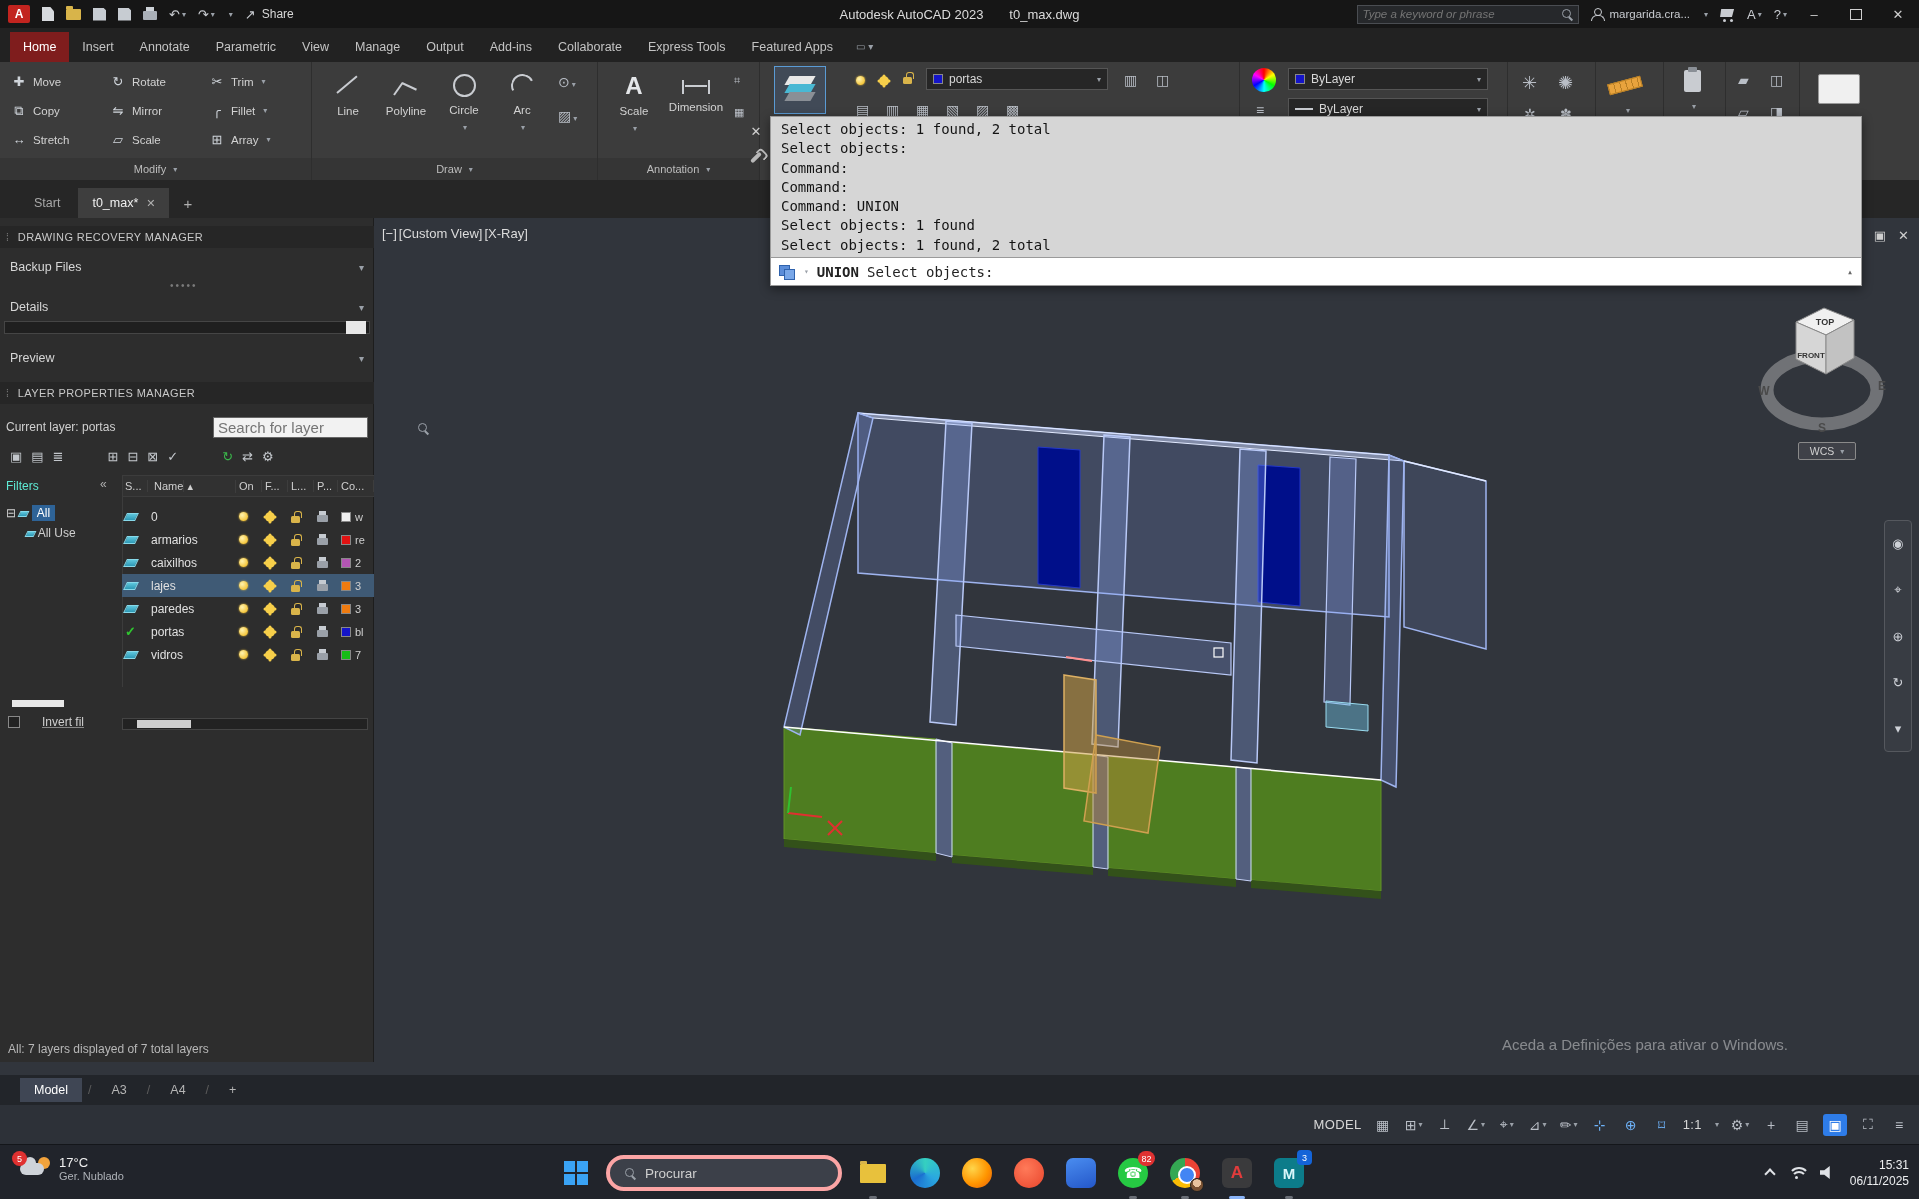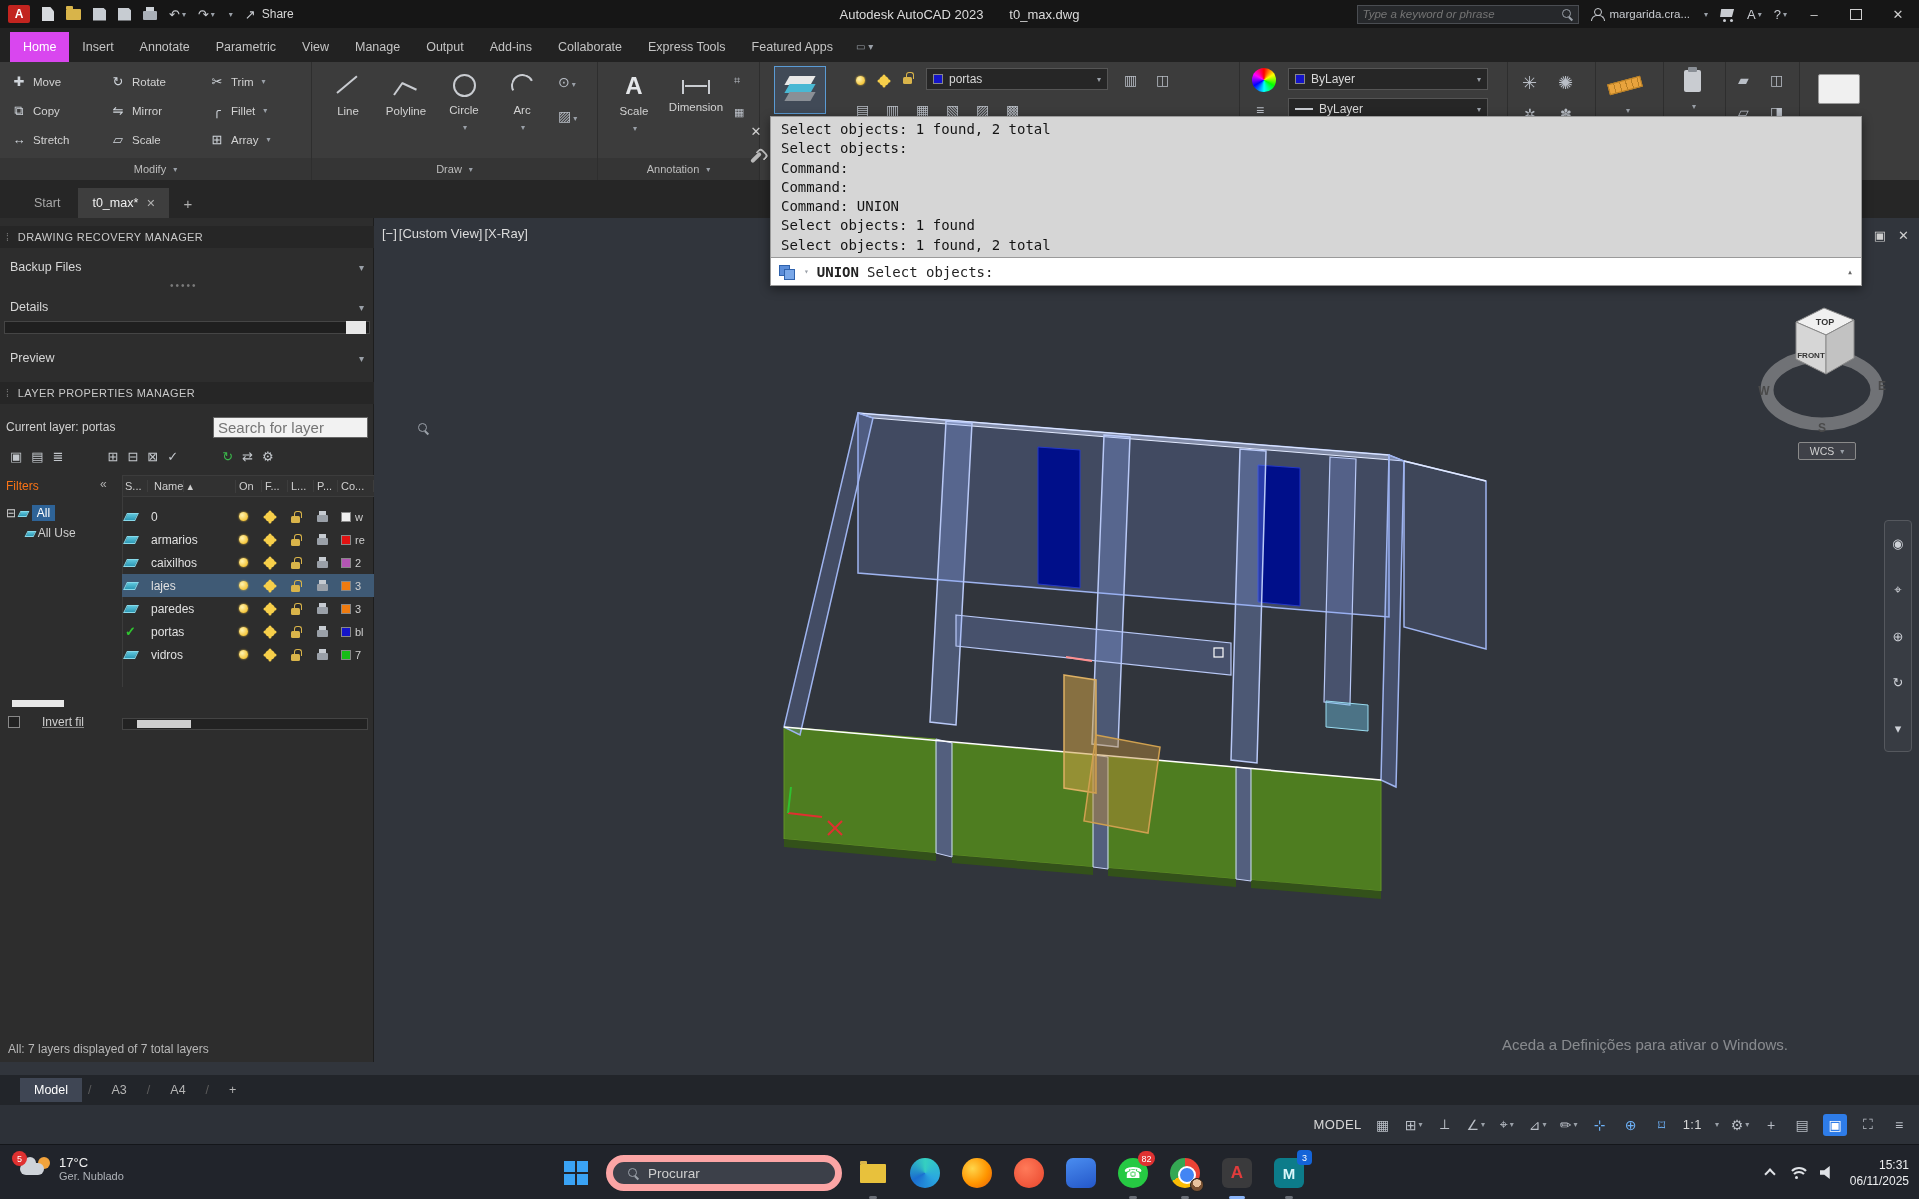--- a/index.html
+++ b/index.html
@@ -36,21 +36,21 @@
   .cart{width:15px;height:10px;position:relative;display:inline-block}
   .cart::before{content:"";position:absolute;top:0;left:0;width:14px;height:8px;background:#c9ccd1;clip-path:polygon(8% 0,100% 0,85% 100%,0 100%)}
   .cart::after{content:"";position:absolute;bottom:-3px;left:3px;width:3px;height:3px;background:#c9ccd1;border-radius:50%;box-shadow:7px 0 0 #c9ccd1}
   .winbtn{width:30px;height:26px;display:flex;align-items:center;justify-content:center;color:#cfcfcf;font-size:13px}
   .maxi{position:relative}
   .maxi::before{content:"";width:10px;height:9px;border:1.5px solid #cfcfcf}
 
   
   .rtabs{position:absolute;top:28px;left:0;width:1919px;height:34px;background:#222222;display:flex;align-items:flex-end;padding-left:10px;z-index:60}
   .rtab{padding:8px 13px;font-size:12.5px;color:#c4c4c4}
-  .rtab.active{background:#d946ef;color:#fff}
+  .rtab.active{background:#7f1d1d;color:#fff}
   .ribcollapse{color:#9aa0a8;font-size:10px;margin-left:10px;padding-bottom:10px}
 
   
   .ribbon{position:absolute;top:62px;left:0;width:1919px;height:118px;background:#3c3c3c;z-index:55}
   .panel{position:absolute;top:0;height:118px;border-right:1px solid #2e2e2e}
   .plabel{position:absolute;bottom:0;left:0;right:0;height:22px;background:#353535;display:flex;align-items:center;justify-content:center;gap:5px;font-size:11px;color:#bdbdbd}
   .mgrid{position:absolute;top:5px;left:8px;display:grid;grid-template-columns:repeat(3,99px);grid-auto-rows:29px}
   .mbtn{display:flex;align-items:center;gap:6px;font-size:11.5px;color:#d2d2d2;padding:2px 3px}
   .mi{width:16px;text-align:center;color:#cfd4da;font-size:13px}
   .dbtn{position:absolute;top:5px;width:56px;height:90px;display:flex;flex-direction:column;align-items:center;gap:7px;padding-top:7px;font-size:11.5px;color:#d2d2d2}
@@ -159,21 +159,21 @@
   .cloud{position:absolute;left:4px;top:10px;width:24px;height:12px;background:#cfd3d9;border-radius:8px}
   .cloud::before{content:"";position:absolute;left:4px;top:-6px;width:12px;height:12px;background:#cfd3d9;border-radius:50%}
   .sunpeek{position:absolute;right:0;top:4px;width:12px;height:12px;border-radius:50%;background:#f2a33c}
   .badge{position:absolute;background:#e03131;color:#fff;border-radius:50%;font-size:9px;display:flex;align-items:center;justify-content:center}
   .wbadge{left:-4px;top:-2px;width:15px;height:15px}
   .wtemp{font-size:13px;color:#f0f0f0}
   .wcond{font-size:11px;color:#aeb2b8}
   .tcenter{position:absolute;left:556px;top:7px;display:flex;align-items:center;gap:10px}
   .winlogo{width:24px;height:24px;display:grid;grid-template-columns:11px 11px;grid-template-rows:11px 11px;gap:2px;margin:0 8px}
   .winlogo b{background:#3aa3f5}
-  .tsearchpill{width:236px;height:36px;border-radius:18px;background:#3c4049;border:7px solid #fca5a5;display:flex;align-items:center;gap:9px;padding:0 14px;color:#cfcfcf;font-size:13.5px}
+  .tsearchpill{width:236px;height:36px;border-radius:18px;background:#3c4049;border:4px solid #fca5a5;display:flex;align-items:center;gap:9px;padding:0 14px;color:#cfcfcf;font-size:13.5px}
   .tapp{width:42px;height:42px;display:flex;align-items:center;justify-content:center;position:relative}
   .circ{width:30px;height:30px;border-radius:50%}
   .edge{background:conic-gradient(#35d0c0,#2aa7e0,#1b6fd0,#35d0c0)}
   .ffox{background:radial-gradient(circle at 35% 35%,#ffd54a,#ff9500 55%,#e55b0c)}
   .redapp{background:radial-gradient(circle at 40% 35%,#ff7a59,#e8452c)}
   .bluetile{width:30px;height:30px;border-radius:7px;background:linear-gradient(160deg,#4a8df0,#2457c9)}
   .wapp{background:#26c943;display:flex;align-items:center;justify-content:center;color:#fff;font-size:15px}
   .chrome{background:conic-gradient(#ea4335 0 33%,#fbbc05 33% 66%,#34a853 66% 100%);position:relative}
   .chrome::before{content:"";position:absolute;left:8px;top:8px;width:14px;height:14px;background:#4285f4;border:2px solid #fff;border-radius:50%}
   .avatar{position:absolute;right:2px;bottom:2px;width:14px;height:14px;border-radius:50%;background:radial-gradient(circle at 50% 35%,#e8c39e 40%,#7a5233 41%);border:1px solid #222}
@@ -549,21 +549,21 @@
       <span>⊞</span>
       <span>⊟</span>
       <span>⊠</span>
       <span>✓</span>
       <span class="gap"></span>
       <span class="green">↻</span>
       <span>⇄</span>
       <span>⚙</span>
     </div>
 
-    <div class="statusline" style="top:261px;left:6px;color:#f97316">Filters</div>
+    <div class="statusline" style="top:261px;left:6px;color:#5eead4">Filters</div>
     <span style="position:absolute;left:100px;top:259px;color:#b0b0b0">«</span>
 
     <div class="lhead" style="top:257px">
       <span>S...</span>
       <span><span>Name</span>&nbsp;▴</span>
       <span>On</span>
       <span>F...</span>
       <span>L...</span>
       <span>P...</span>
       <span>Co...</span>

